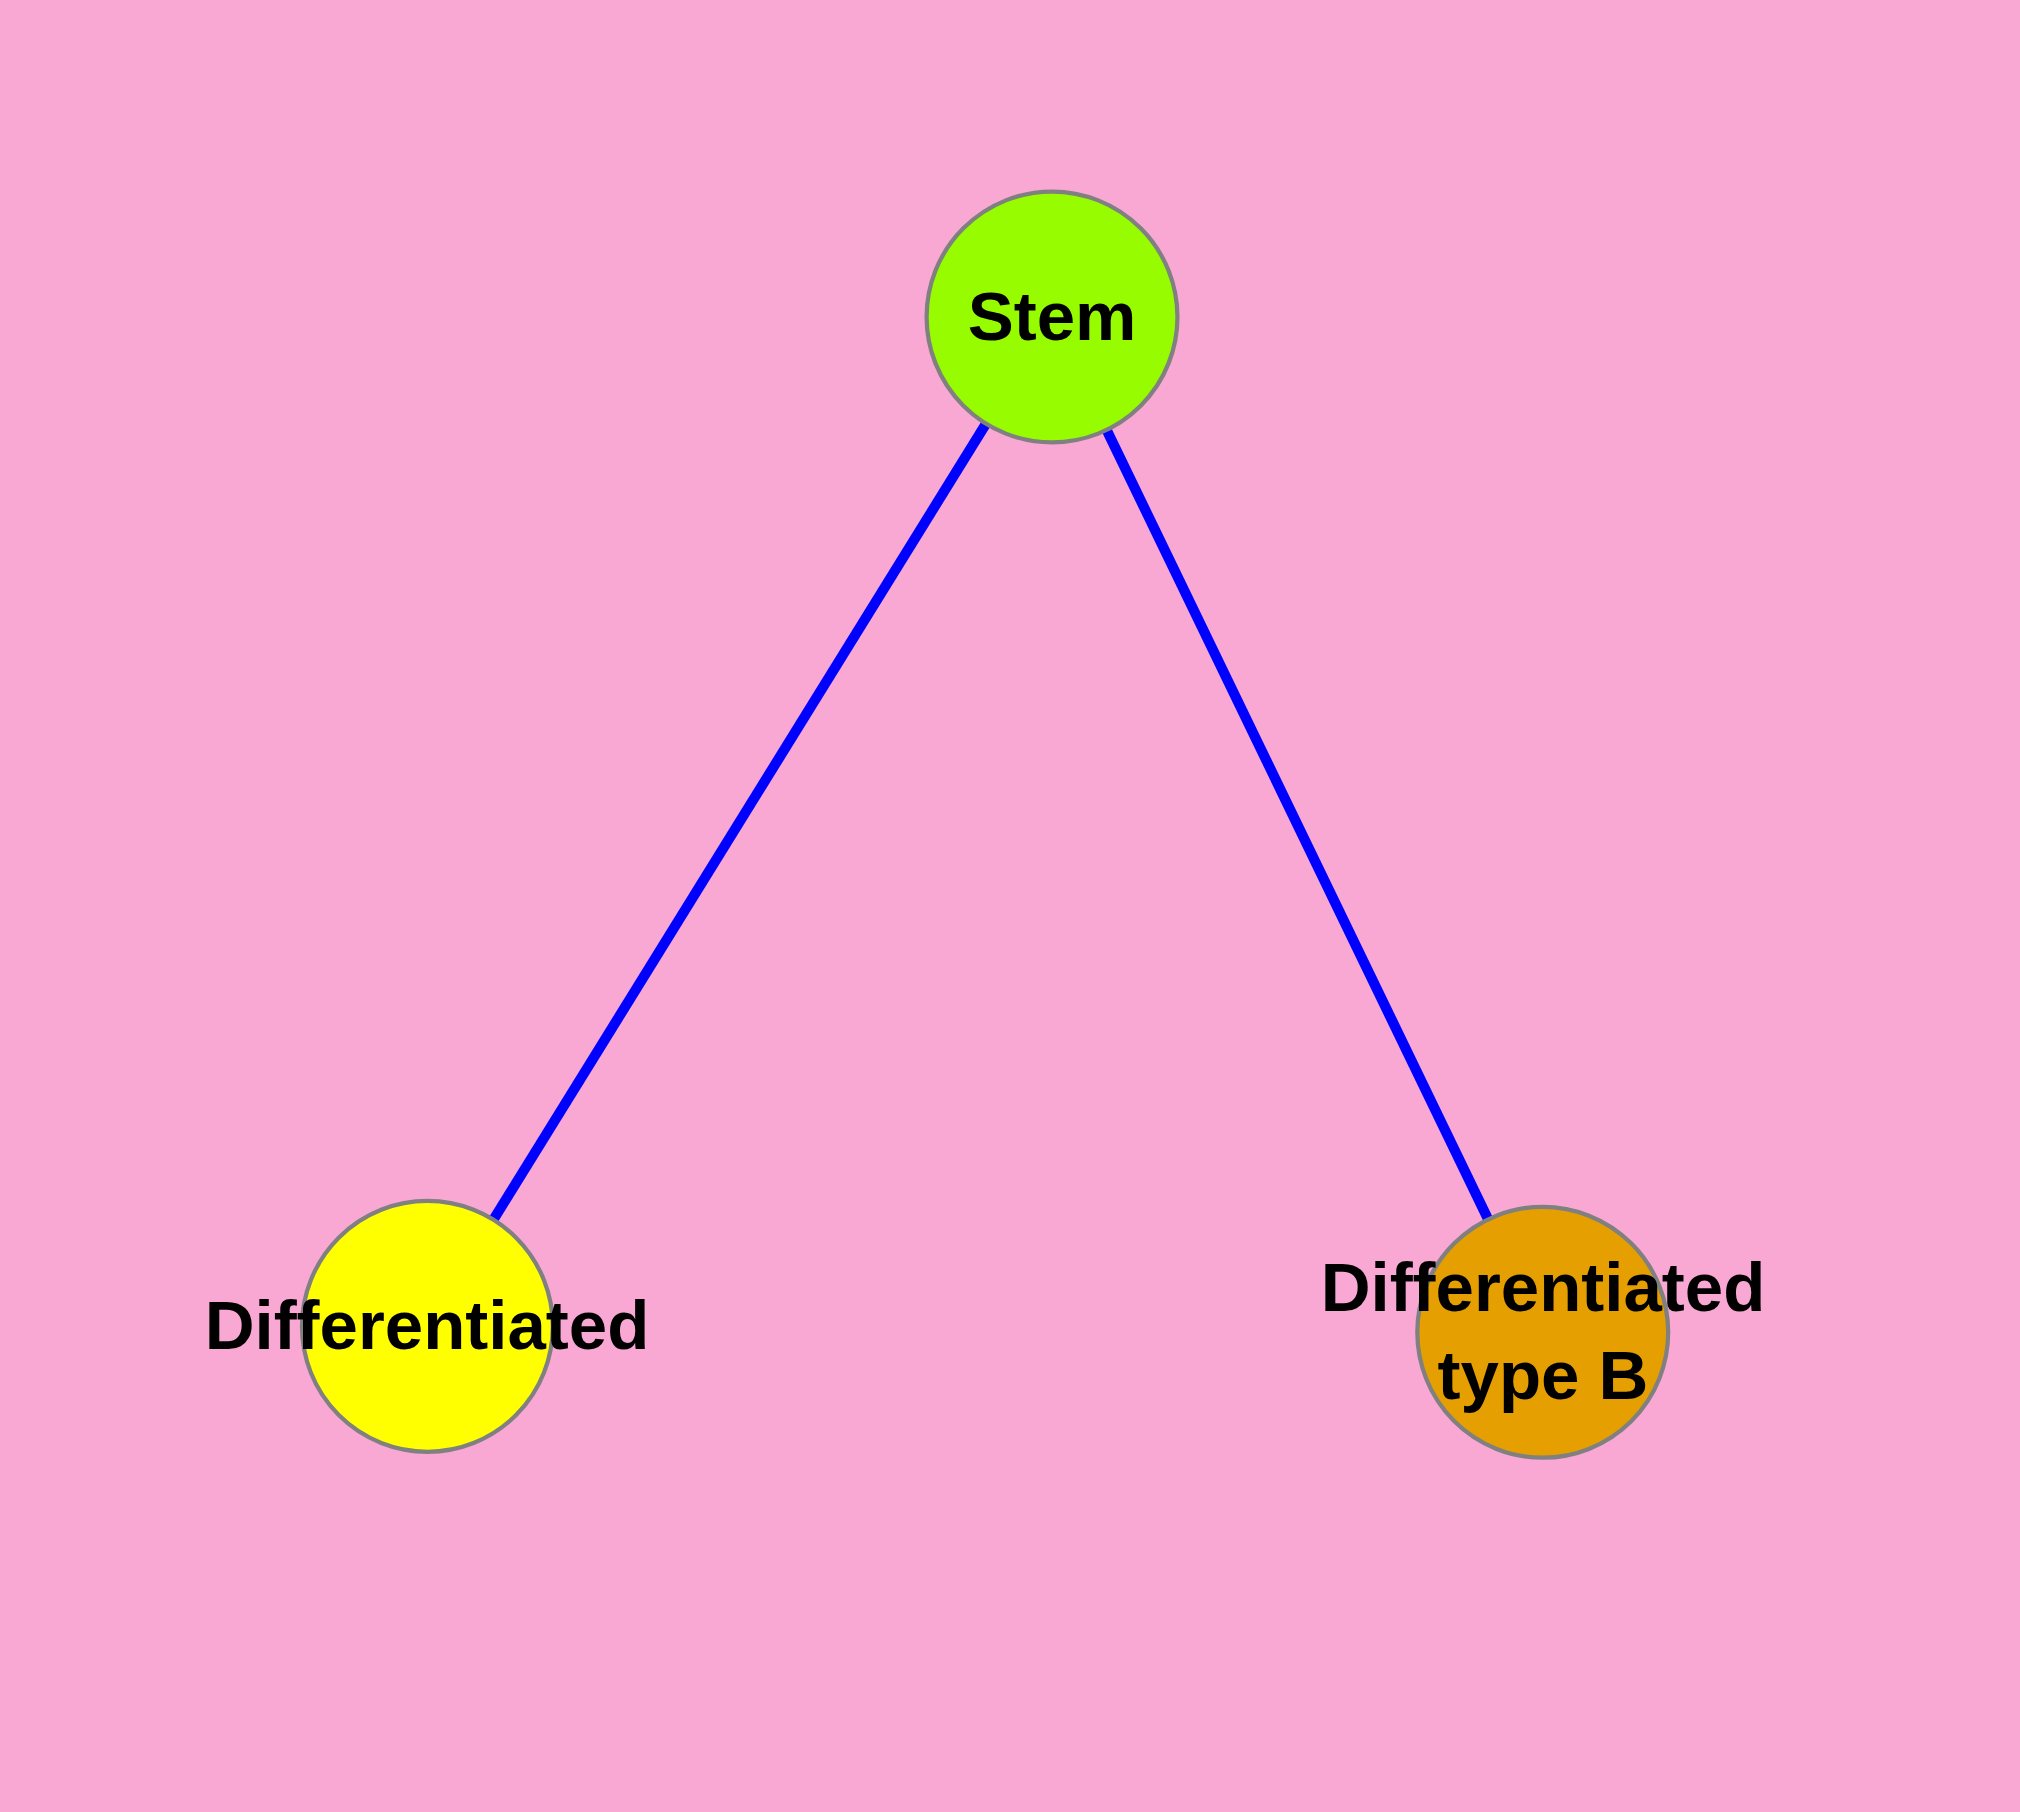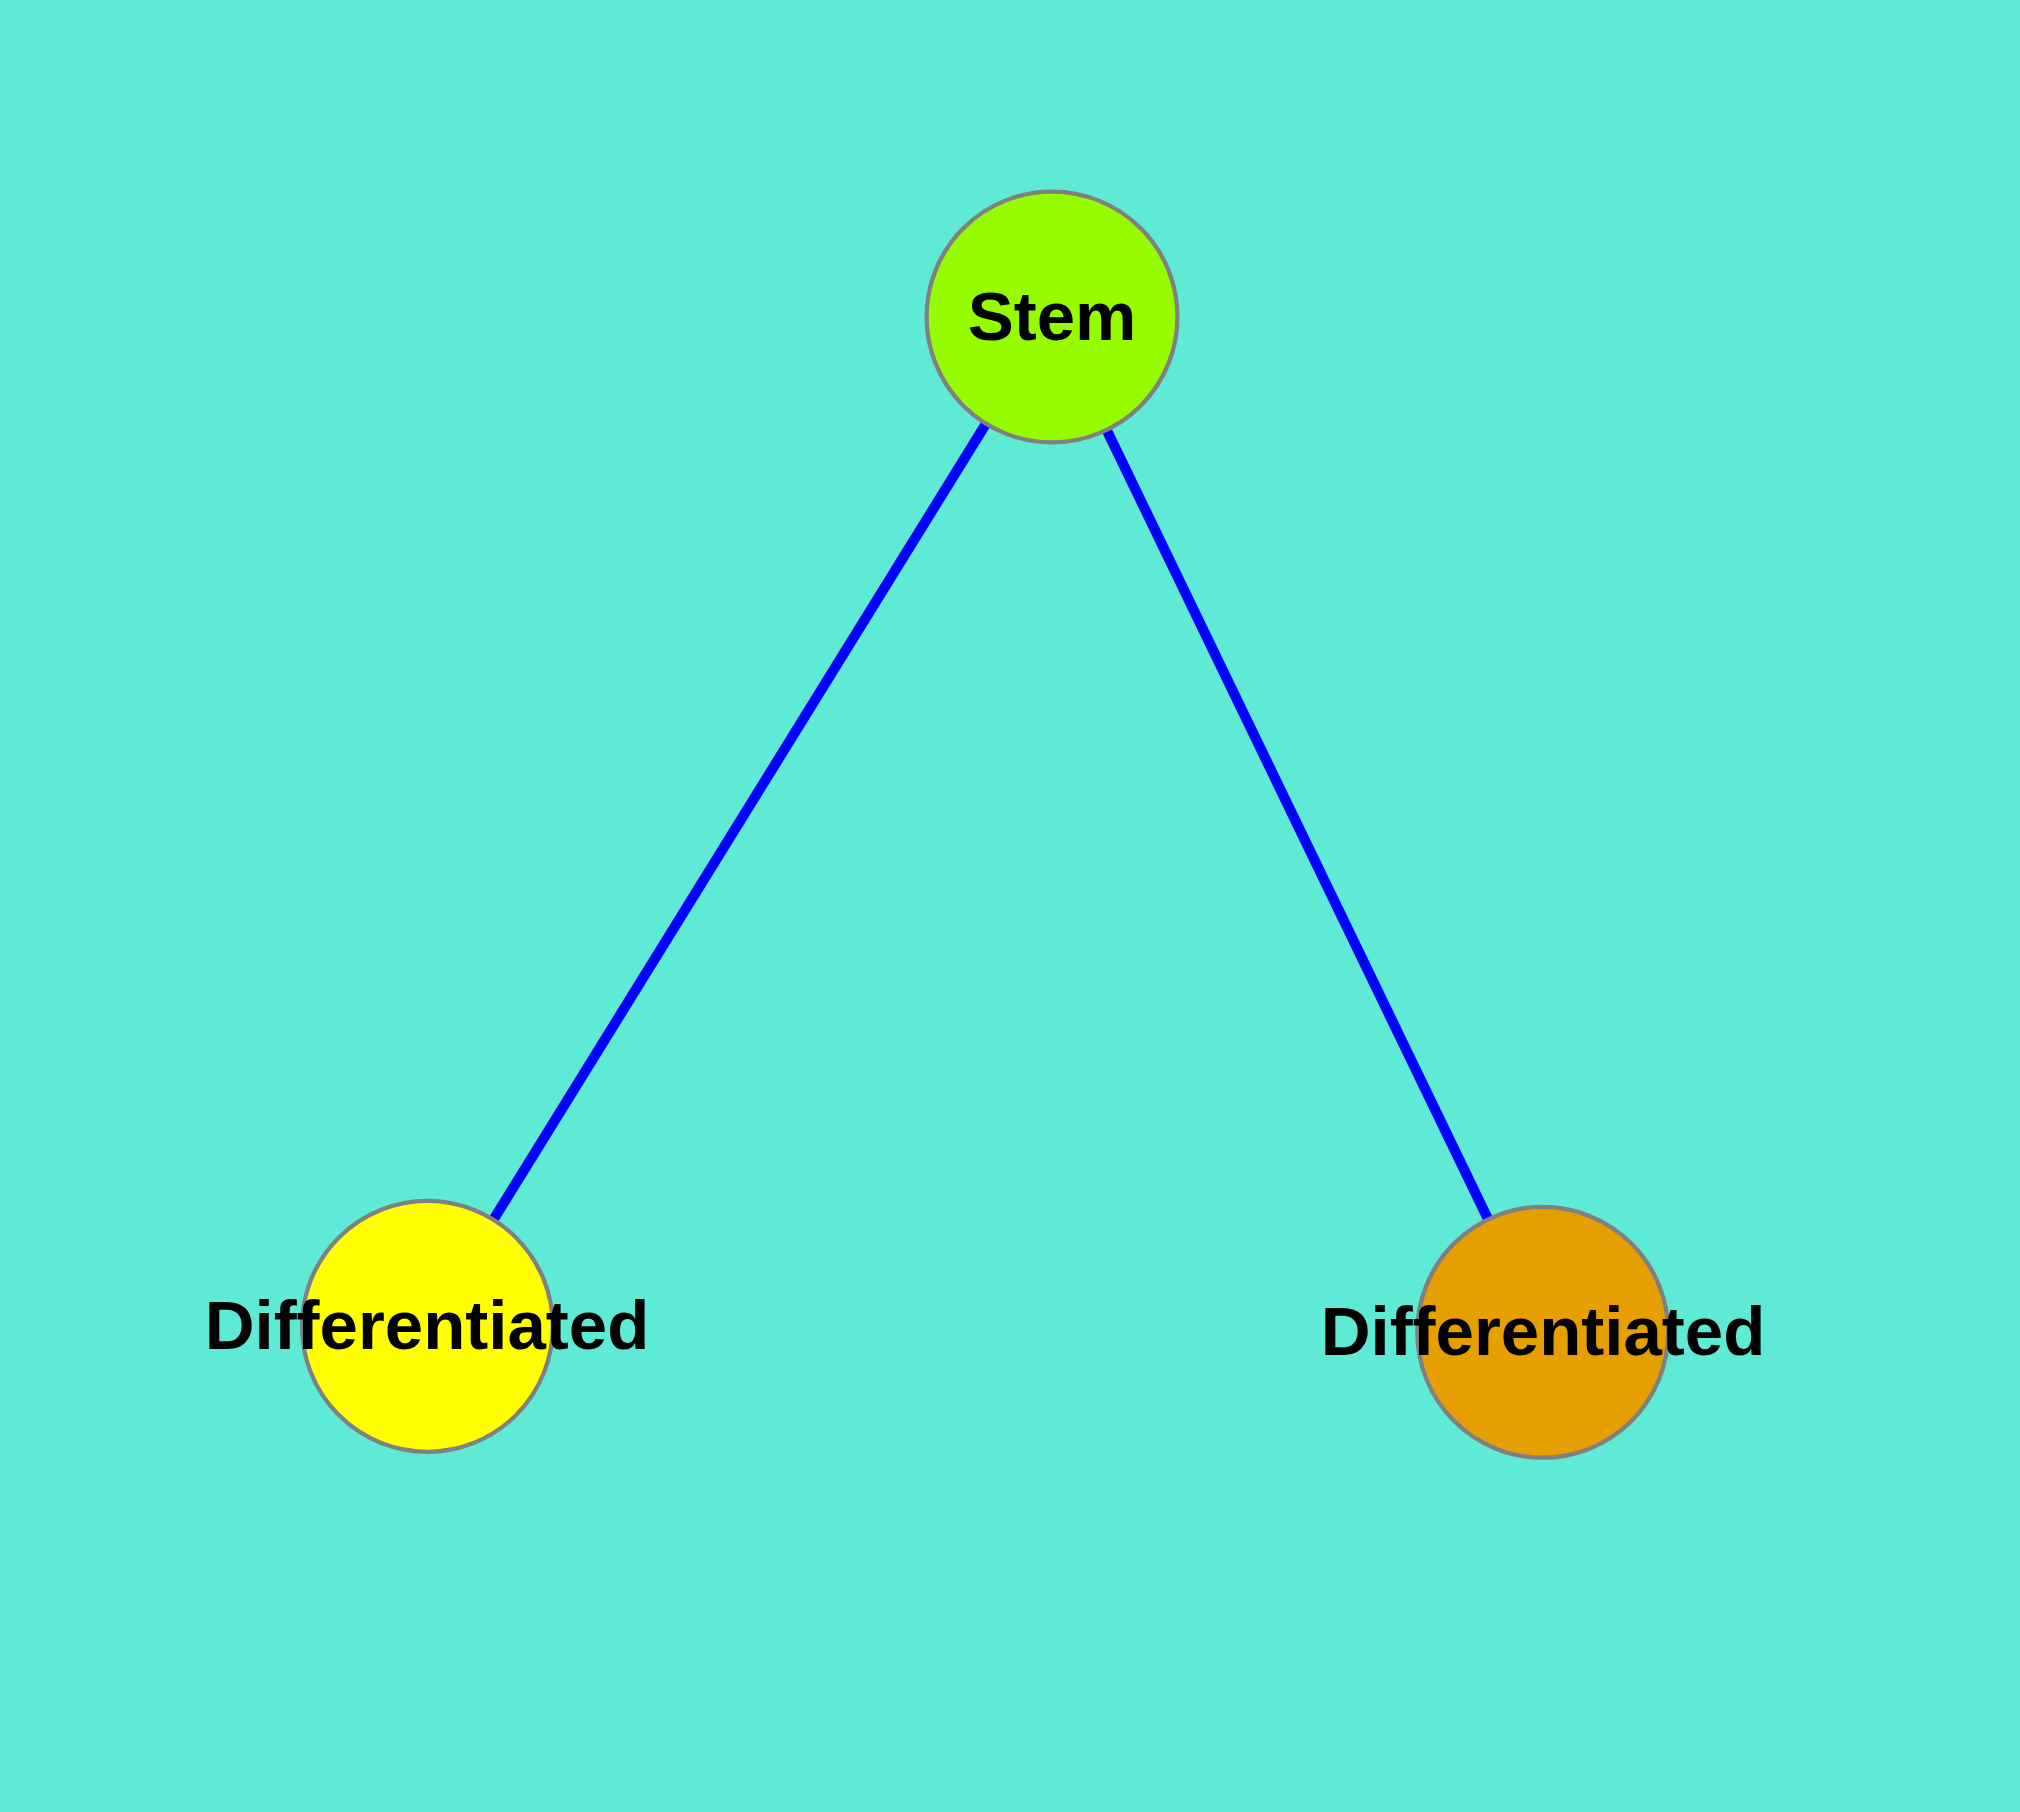--- a/index.html
+++ b/index.html
@@ -4,21 +4,21 @@
 <style>
   html, body {
     margin: 0;
     padding: 0;
     background: #ffffff;
   }
   .stage {
     position: relative;
     width: 2021px;
     height: 1812px;
-    background: #5eead4;
+    background: #f9a8d4;
     overflow: hidden;
     font-family: "Liberation Sans", sans-serif;
   }
   .graph-svg {
     position: absolute;
     left: 0;
     top: 0;
     width: 2021px;
     height: 1812px;
   }
@@ -67,16 +67,17 @@
   <div class="node-label" id="label-stem">
     <span class="label-line">Stem</span>
   </div>
 
   <div class="node-label" id="label-diffa">
     <span class="label-line">Differentiated</span>
   </div>
 
   <div class="node-label" id="label-diffb">
     <span class="label-line">Differentiated</span>
+    <span class="label-line">type B</span>
   </div>
 
 </div>
 
 
 </body></html>

